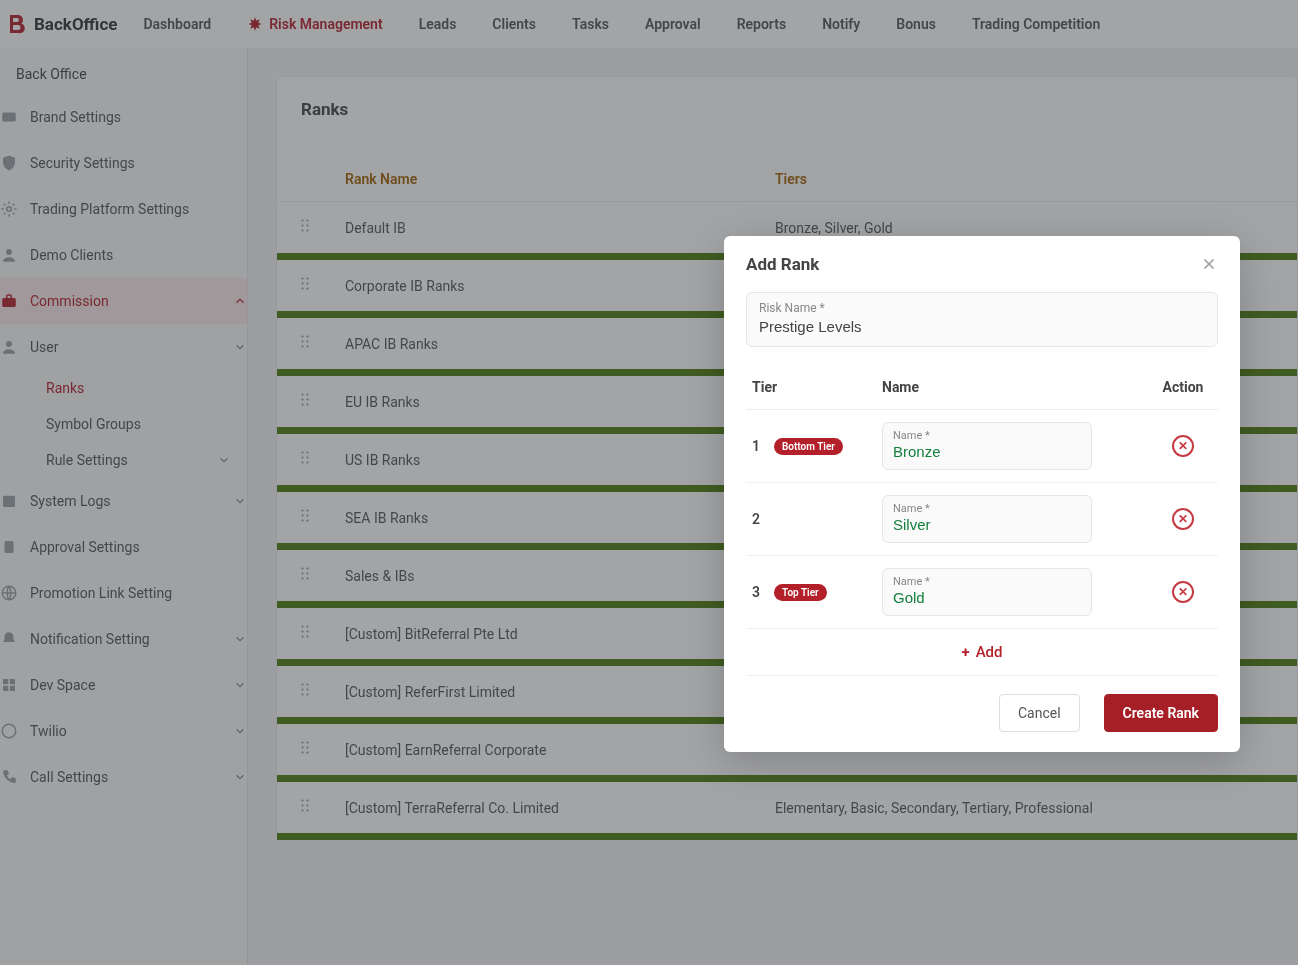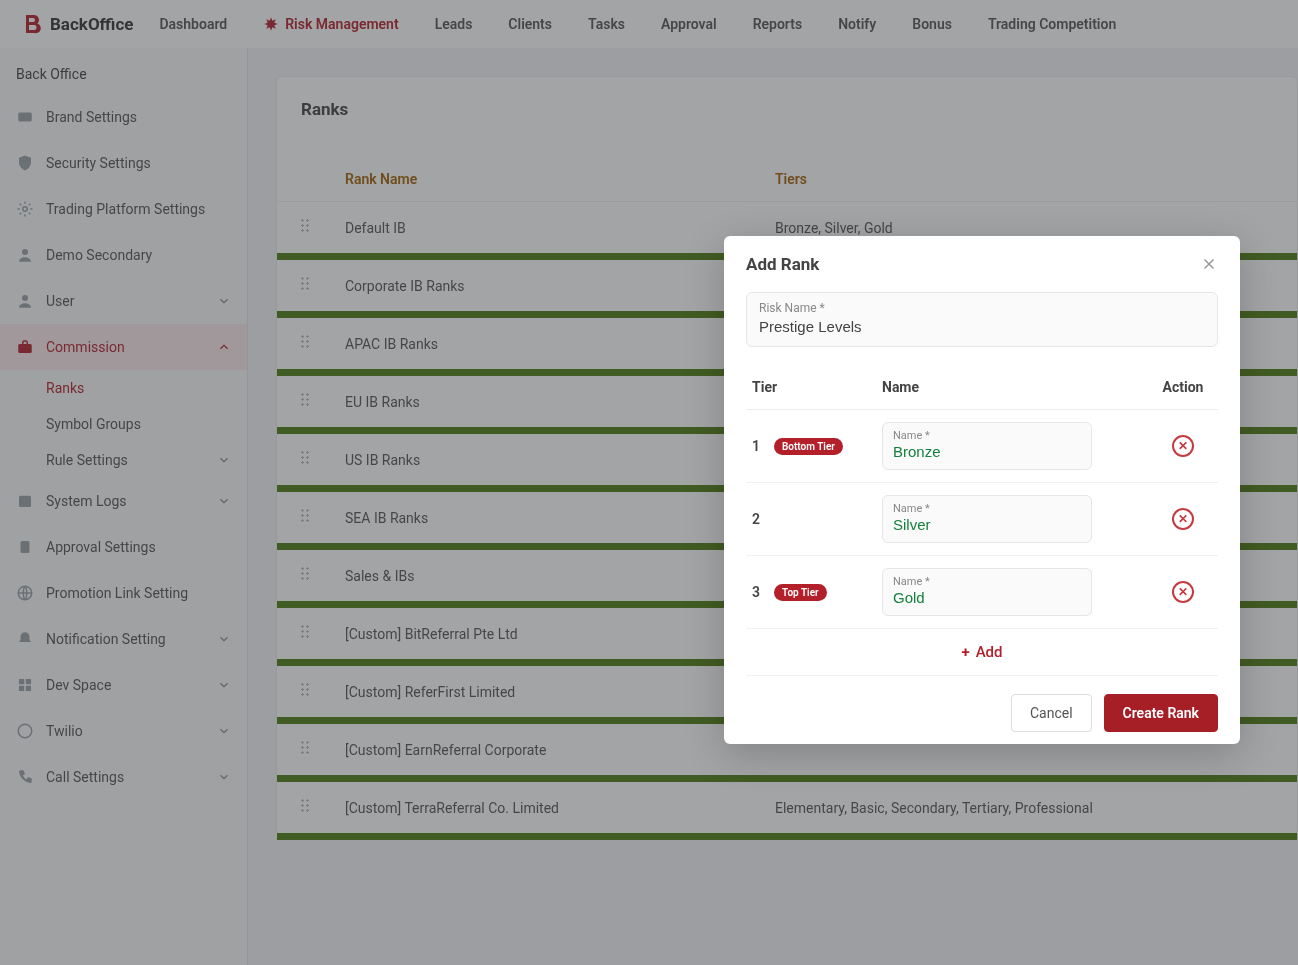--- a/index.html
+++ b/index.html
@@ -11,21 +11,21 @@
     height: 965px;
     overflow: hidden;
     position: relative;
   }
   
   .topnav {
     display: flex;
     align-items: center;
     height: 48px;
     background: #fff;
-    padding: 0 20px;
+    padding: 0 4px;
     gap: 8px;
   }
   .logo {
     display: flex;
     align-items: center;
     gap: 6px;
     font-weight: 700;
     font-size: 17px;
     color: #333;
     margin-right: 8px;
@@ -64,21 +64,21 @@
     padding-bottom: 20px;
   }
   .sidebar-title {
     padding: 18px 16px 12px;
     font-size: 14px;
     color: #444;
   }
   .side-item {
     display: flex;
     align-items: center;
-    padding: 14px 16px;
+    padding: 14px 0;
     font-size: 14px;
     color: #555;
     gap: 12px;
     cursor: pointer;
   }
   .side-item .label { flex: 1; }
   .side-item .chev { color: #888; }
   .side-item.active {
     background: #fbe9eb;
     color: #b3202a;
@@ -150,21 +150,21 @@
   
   .modal {
     position: absolute;
     z-index: 20;
     top: 236px;
     left: 724px;
     width: 516px;
     background: #fff;
     border-radius: 6px;
     box-shadow: 0 10px 40px rgba(0,0,0,0.2);
-    padding-bottom: 8px;
+    padding-bottom: 16px;
   }
   .modal-head {
     display: flex;
     align-items: center;
     justify-content: space-between;
     padding: 18px 22px 12px;
   }
   .modal-title {
     font-size: 17px;
     font-weight: 700;
@@ -253,21 +253,21 @@
     padding: 14px 0;
     color: #b3202a;
     font-size: 15px;
     font-weight: 500;
     cursor:pointer;
     border-bottom: 1px solid #f1f1f3;
   }
   .modal-foot {
     display: flex;
     justify-content: flex-end;
-    gap: 12px;
+    gap: 24px;
     padding: 18px 22px 4px;
     align-items: flex-end;
   }
   .btn {
     padding: 10px 18px;
     border-radius: 4px;
     font-size: 14px;
     cursor: pointer;
   }
   .btn-cancel {
@@ -351,40 +351,40 @@
           <circle cx="12" cy="12" r="3" fill="none" stroke="currentColor" stroke-width="2"></circle>
           <path d="M12 2v3M12 19v3M2 12h3M19 12h3M5 5l2 2M17 17l2 2M19 5l-2 2M7 17l-2 2" stroke="currentColor" stroke-width="2"></path>
         </svg>
       <span class="label">Trading Platform Settings</span>
     </div>
     <div class="side-item">
       <svg class="sicon" viewBox="0 0 24 24">
           <circle cx="12" cy="8" r="4" fill="currentColor"></circle>
           <path d="M4 21c0-4 4-6 8-6s8 2 8 6" fill="currentColor"></path>
         </svg>
-      <span class="label">Demo Secondary</span>
+      <span class="label">Demo Clients</span>
+    </div>
+    <div class="side-item active">
+      <svg class="sicon" viewBox="0 0 24 24">
+          <rect x="3" y="8" width="18" height="12" rx="2" fill="currentColor"></rect>
+          <path d="M9 8V6a2 2 0 0 1 2-2h2a2 2 0 0 1 2 2v2" fill="none" stroke="currentColor" stroke-width="2"></path>
+        </svg>
+      <span class="label">Commission</span>
+      <svg class="chev" width="14" height="14" viewBox="0 0 24 24">
+          <path d="M6 15l6-6 6 6" fill="none" stroke="#b3202a" stroke-width="2"></path>
+        </svg>
     </div>
     <div class="side-item">
       <svg class="sicon" viewBox="0 0 24 24">
           <circle cx="12" cy="8" r="4" fill="currentColor"></circle>
           <path d="M4 21c0-4 4-6 8-6s8 2 8 6" fill="currentColor"></path>
         </svg>
       <span class="label">User</span>
       <svg class="chev" width="14" height="14" viewBox="0 0 24 24">
           <path d="M6 9l6 6 6-6" fill="none" stroke="currentColor" stroke-width="2"></path>
-        </svg>
-    </div>
-    <div class="side-item active">
-      <svg class="sicon" viewBox="0 0 24 24">
-          <rect x="3" y="8" width="18" height="12" rx="2" fill="currentColor"></rect>
-          <path d="M9 8V6a2 2 0 0 1 2-2h2a2 2 0 0 1 2 2v2" fill="none" stroke="currentColor" stroke-width="2"></path>
-        </svg>
-      <span class="label">Commission</span>
-      <svg class="chev" width="14" height="14" viewBox="0 0 24 24">
-          <path d="M6 15l6-6 6 6" fill="none" stroke="#b3202a" stroke-width="2"></path>
         </svg>
     </div>
     <div class="side-sub active">Ranks</div>
     <div class="side-sub">Symbol Groups</div>
     <div class="side-sub" style="display:flex;align-items:center;justify-content:space-between;padding-right:16px;">
       <span>Rule Settings</span>
       <svg width="14" height="14" viewBox="0 0 24 24">
           <path d="M6 9l6 6 6-6" fill="none" stroke="#888" stroke-width="2"></path>
         </svg>
     </div>

